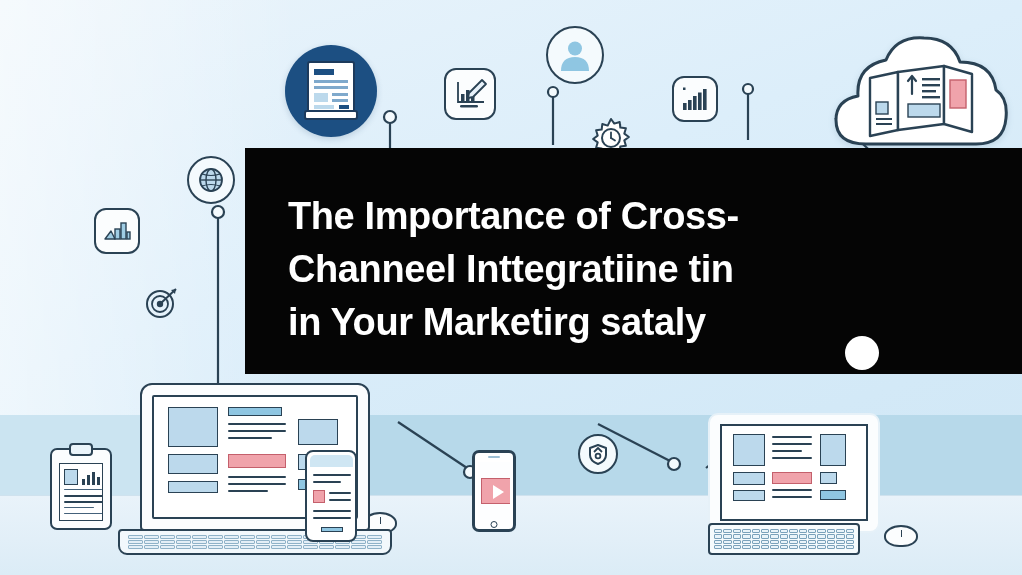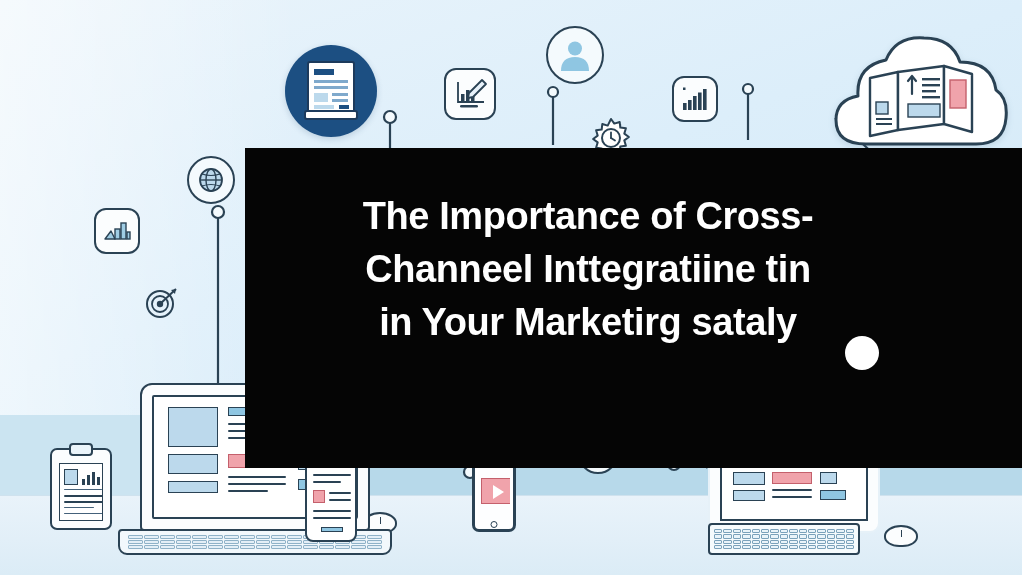--- a/index.html
+++ b/index.html
@@ -72,24 +72,23 @@
     border-radius: 12px;
     background: #fbfdfe;
     border: 2px solid #2a4254;
   }
   .node.plain { background: none; border: none; }
 
   
   .banner {
     position: absolute;
     left: 245px; top: 148px;
-    width: 777px; height: 320px;
+    width: 777px; height: 226px;
     background: #050505;
     z-index: 40;
-    text-align: center;
   }
   .banner-title {
     position: absolute;
     left: 43px; top: 42px;
     width: 600px;
     color: #ffffff;
     font-size: 38px;
     font-weight: bold;
     line-height: 53px;
     letter-spacing: -0.4px;

